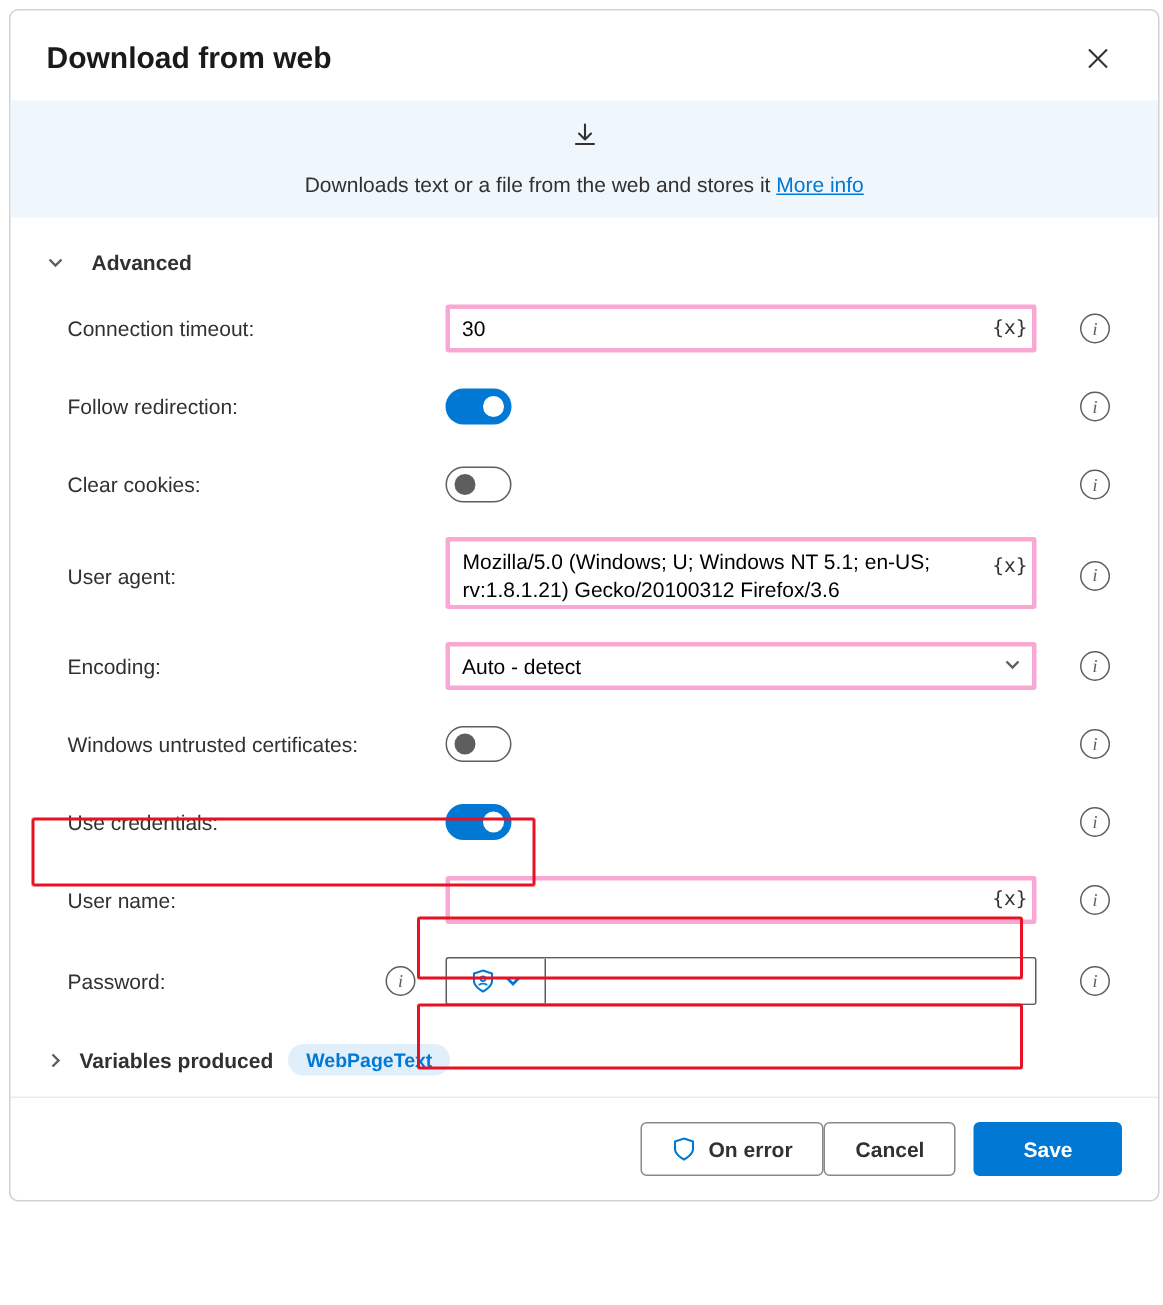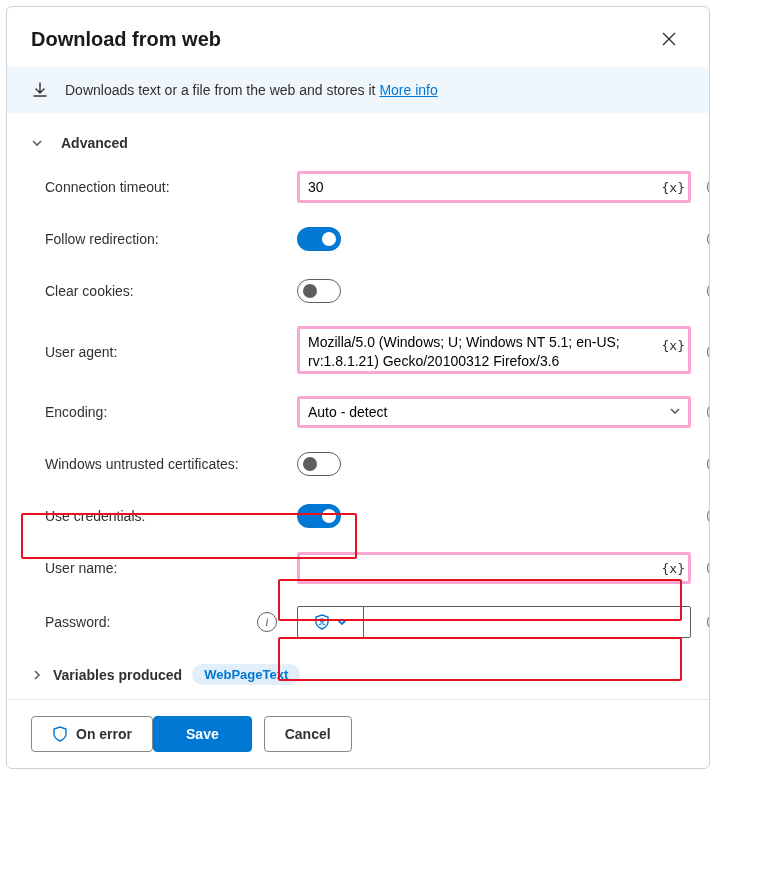--- a/index.html
+++ b/index.html
@@ -5,21 +5,21 @@
   * { box-sizing: border-box; }
   body {
     margin: 0;
     font-family: "Segoe UI", -apple-system, sans-serif;
     font-size: 14px;
     color: #323130;
     background: #fff;
     padding: 6px;
   }
   .dialog {
-    width: 704px;
+    width: 767px;
     border: 1px solid #d1d1d1;
     border-radius: 6px;
     background: #fff;
     overflow: hidden;
     display: flex;
     flex-direction: column;
     position: relative;
   }
   .dialog-header {
     display: flex;
@@ -38,20 +38,21 @@
     cursor: pointer;
     color: #323130;
   }
   .info-banner {
     background: #eff6fc;
     display: flex;
     align-items: center;
     gap: 16px;
     padding: 14px 24px;
     font-size: 14px;
+    flex-direction: column;
   }
   .info-banner .dl-icon {
     display: flex;
     align-items: center;
     justify-content: center;
   }
   .info-banner a {
     color: #0078d4;
     text-decoration: underline;
   }
@@ -203,21 +204,21 @@
     align-items: center;
     gap: 10px;
     padding: 14px 0 6px 0;
     font-weight: 700;
     cursor: pointer;
   }
   .footer {
     border-top: 1px solid #edebe9;
     padding: 16px 24px;
     display: flex;
-    justify-content: flex-start;
+    justify-content: flex-end;
     align-items: center;
   }
   .btn {
     height: 36px;
     padding: 0 20px;
     border-radius: 4px;
     font-size: 14px;
     font-weight: 600;
     cursor: pointer;
     display: flex;
@@ -402,18 +403,18 @@
   </div>
 
   <div class="footer">
     <button class="btn">
       <svg width="16" height="16" viewBox="0 0 16 16">
           <path d="M8 1 L14 3 V8 C14 12 8 15 8 15 C8 15 2 12 2 8 V3 Z" fill="none" stroke="#0078d4" stroke-width="1.4"></path>
         </svg>
       <span>On error</span>
     </button>
     <div class="footer-right">
+      <button class="btn">Cancel</button>
       <button class="btn primary">Save</button>
-      <button class="btn">Cancel</button>
     </div>
   </div>
 
 </div>
 
 </body></html>

